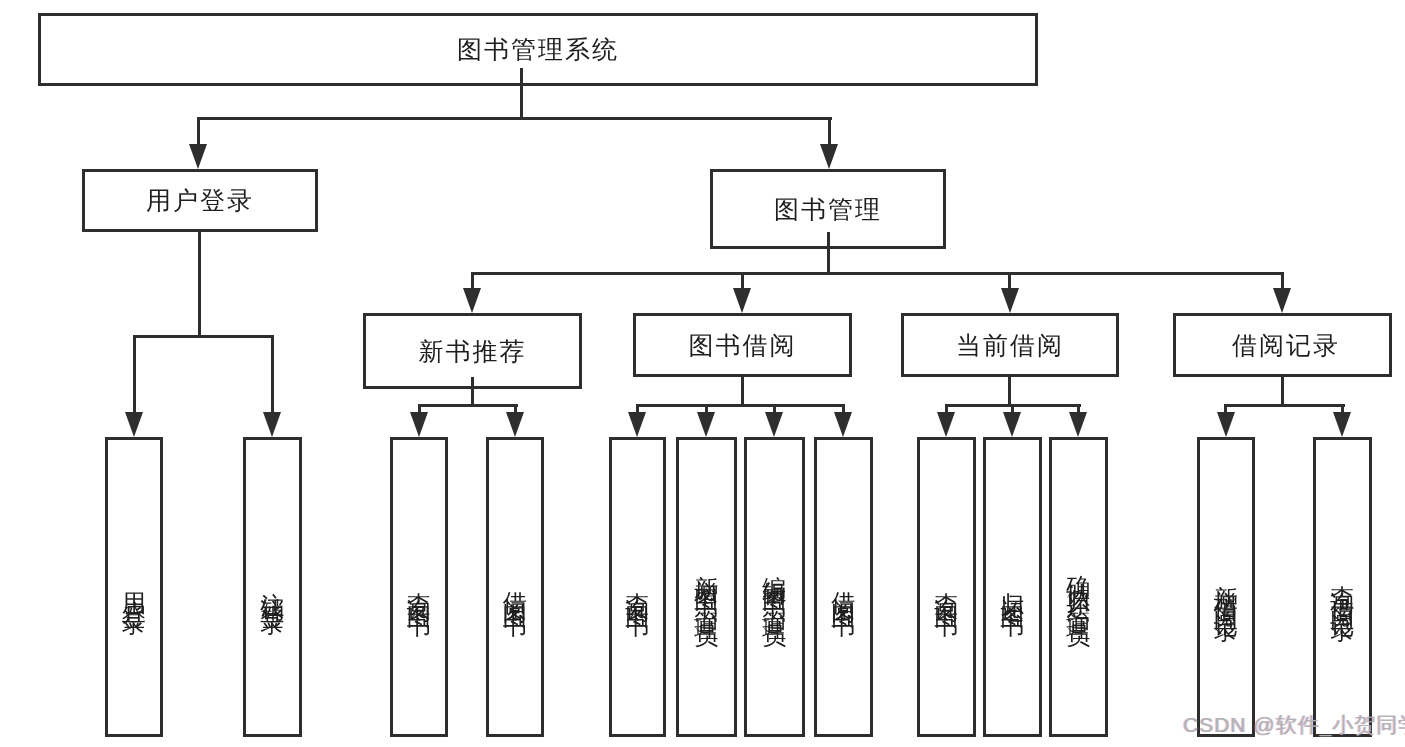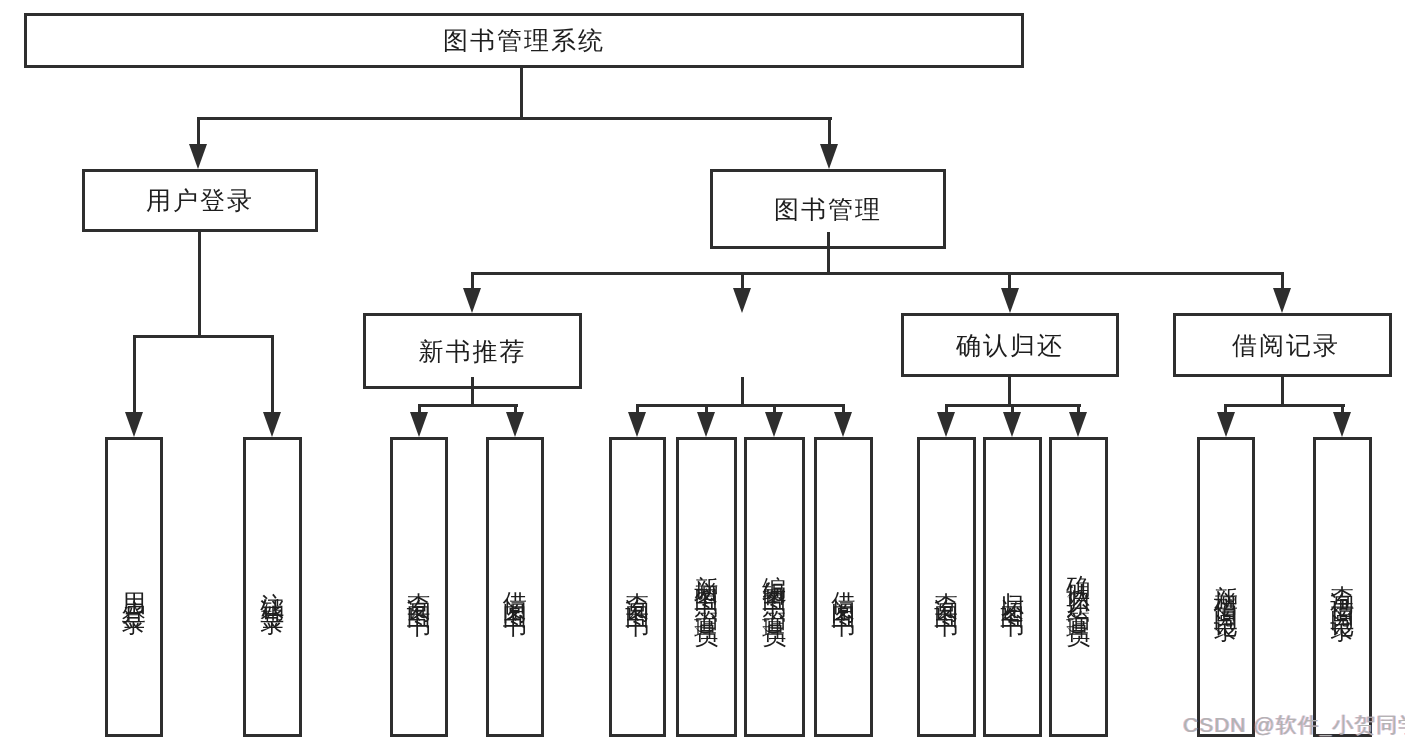--- a/index.html
+++ b/index.html
@@ -57,21 +57,21 @@
     white-space:nowrap;
     text-shadow:-1px 0 rgba(230,90,90,.35), 1px 0 rgba(90,120,230,.35);
     z-index:5;
   }
 </style>
 </head>
 <body>
 
 <div class="stage">
 
-  <div class="node" style="left:24px;top:13px;width:1000px;height:55px;">
+  <div class="node" style="left:38px;top:13px;width:1000px;height:73px;">
     <span>图书管理系统</span>
   </div>
 
   <div class="line" style="left:520px;top:68px;width:3px;height:49px;"></div>
   <div class="line" style="left:197px;top:117px;width:635px;height:3px;"></div>
   <div class="line" style="left:197px;top:117px;width:3px;height:30px;"></div>
   <div class="line" style="left:828px;top:117px;width:3px;height:30px;"></div>
   <div class="arrow" style="left:189px;top:144px;"></div>
   <div class="arrow" style="left:820px;top:144px;"></div>
 
@@ -96,22 +96,25 @@
   <div class="line" style="left:1008px;top:272px;width:3px;height:20px;"></div>
   <div class="line" style="left:1281px;top:272px;width:3px;height:20px;"></div>
   <div class="arrow" style="left:463px;top:288px;"></div>
   <div class="arrow" style="left:733px;top:288px;"></div>
   <div class="arrow" style="left:1001px;top:288px;"></div>
   <div class="arrow" style="left:1273px;top:288px;"></div>
 
   <div class="node" style="left:363px;top:313px;width:219px;height:76px;">
     <span>新书推荐</span>
   </div>
+  <div class="node" style="left:633px;top:313px;width:219px;height:64px;">
+    <span>图书借阅</span>
+  </div>
   <div class="node" style="left:901px;top:313px;width:218px;height:64px;">
-    <span>确认归还</span>
+    <span>当前借阅</span>
   </div>
   <div class="node" style="left:1173px;top:313px;width:219px;height:64px;padding-left:7px;">
     <span>借阅记录</span>
   </div>
 
   <div class="line" style="left:471px;top:377px;width:3px;height:27px;"></div>
   <div class="line" style="left:418px;top:404px;width:100px;height:3px;"></div>
   <div class="line" style="left:418px;top:404px;width:3px;height:12px;"></div>
   <div class="line" style="left:514px;top:404px;width:3px;height:12px;"></div>
   <div class="arrow" style="left:410px;top:412px;"></div>

